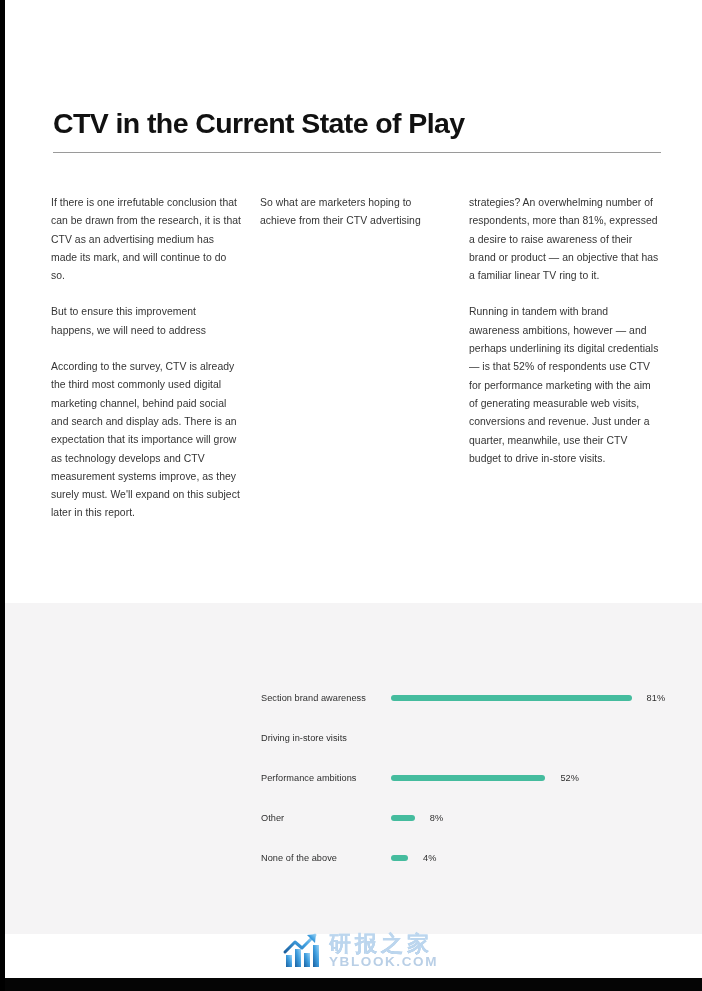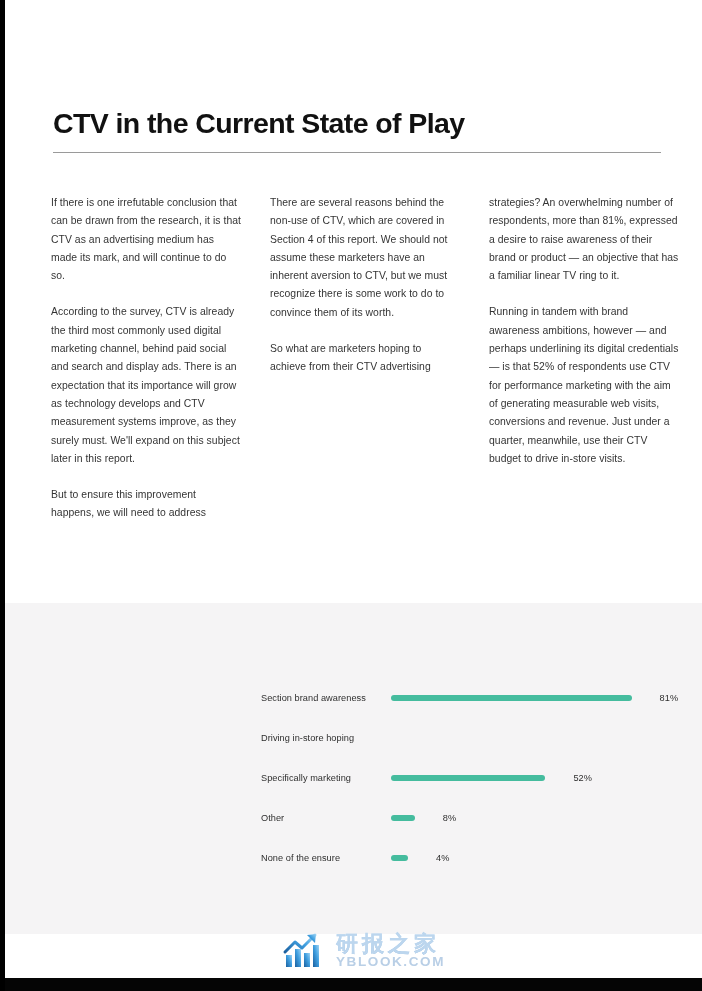--- a/index.html
+++ b/index.html
@@ -41,21 +41,21 @@
     background: #9a9a9a;
   }
 
   
   .columns {
     position: absolute;
     left: 46px;
     top: 194px;
     width: 612px;
     display: flex;
-    gap: 29px;
+    gap: 19px;
   }
   .col {
     width: 190px;
     flex: 0 0 190px;
   }
   .col p {
     margin: 0 0 18px 0;
     font-size: 10.4px;
     line-height: 18.3px;
     color: #343434;
@@ -113,21 +113,21 @@
     align-items: center;
   }
   .bar-fill {
     height: 6.4px;
     border-radius: 4px;
     background: #45bc9e;
   }
   .bar-value {
     font-size: 9.2px;
     color: #2e2e2e;
-    margin-left: 20px;
+    margin-left: 7px;
     white-space: nowrap;
     letter-spacing: 0.05px;
     padding-left: 8px;
   }
 
   
   .footer {
     position: absolute;
     left: 0;
     right: 0;
@@ -198,21 +198,21 @@
     font-weight: bold;
     letter-spacing: 0.1px;
   }
 
   .watermark {
     position: absolute;
     left: 277px;
     top: 931px;
     display: flex;
     align-items: center;
-    gap: 14px;
+    gap: 7px;
   }
   .wm-icon { width: 40px; height: 40px; }
   .wm-text {
     display: flex;
     flex-direction: column;
     line-height: 1;
   }
   .wm-cn {
     font-size: 22px;
     font-weight: bold;
@@ -234,63 +234,62 @@
 <body>
 
 <div class="page">
 
   <h1 class="doc-title">CTV in the Current State of Play</h1>
   <div class="title-rule"></div>
 
   <div class="columns">
     <div class="col">
       <p>If there is one irrefutable conclusion that can be drawn from the research, it is that CTV as an advertising medium has made its mark, and will continue to do so.</p>
+      <p>But to ensure this improvement happens, we will need to address</p>
       <p>According to the survey, CTV is already the third most commonly used digital marketing channel, behind paid social and search and display ads. There is an expectation that its importance will grow as technology develops and CTV measurement systems improve, as they surely must. We'll expand on this subject later in this report.</p>
-      <p>But to ensure this improvement happens, we will need to address</p>
     </div>
     <div class="col">
-      <p>There are several reasons behind the non-use of CTV, which are covered in Section 4 of this report. We should not assume these marketers have an inherent aversion to CTV, but we must recognize there is some work to do to convince them of its worth.</p>
       <p>So what are marketers hoping to achieve from their CTV advertising</p>
     </div>
     <div class="col">
       <p>strategies? An overwhelming number of respondents, more than 81%, expressed a desire to raise awareness of their brand or product — an objective that has a familiar linear TV ring to it.</p>
       <p>Running in tandem with brand awareness ambitions, however — and perhaps underlining its digital credentials — is that 52% of respondents use CTV for performance marketing with the aim of generating measurable web visits, conversions and revenue. Just under a quarter, meanwhile, use their CTV budget to drive in-store visits.</p>
     </div>
   </div>
 
   <div class="chart-band"></div>
 
 
   <div class="chart">
     <div class="bar-row">
       <div class="bar-label">Section brand awareness</div>
       <div class="bar-track">
         <div class="bar-fill" style="width: 240.57px; background: rgb(69, 188, 158);"></div>
         <div class="bar-value">81%</div>
       </div>
     </div>
     <div class="bar-row">
-      <div class="bar-label">Driving in-store hoping</div>
-    </div>
-    <div class="bar-row">
-      <div class="bar-label">Specifically marketing</div>
+      <div class="bar-label">Driving in-store visits</div>
+    </div>
+    <div class="bar-row">
+      <div class="bar-label">Performance ambitions</div>
       <div class="bar-track">
         <div class="bar-fill" style="width: 154.44px; background: rgb(69, 188, 158);"></div>
         <div class="bar-value">52%</div>
       </div>
     </div>
     <div class="bar-row">
       <div class="bar-label">Other</div>
       <div class="bar-track">
         <div class="bar-fill" style="width: 23.76px; background: rgb(69, 188, 158);"></div>
         <div class="bar-value">8%</div>
       </div>
     </div>
     <div class="bar-row">
-      <div class="bar-label">None of the ensure</div>
+      <div class="bar-label">None of the above</div>
       <div class="bar-track">
         <div class="bar-fill" style="width: 17px; background: rgb(69, 188, 158);"></div>
         <div class="bar-value">4%</div>
       </div>
     </div>
   </div>
 
   <div class="footer">
     <div class="footer-left">
       <div class="mntn-logo">

